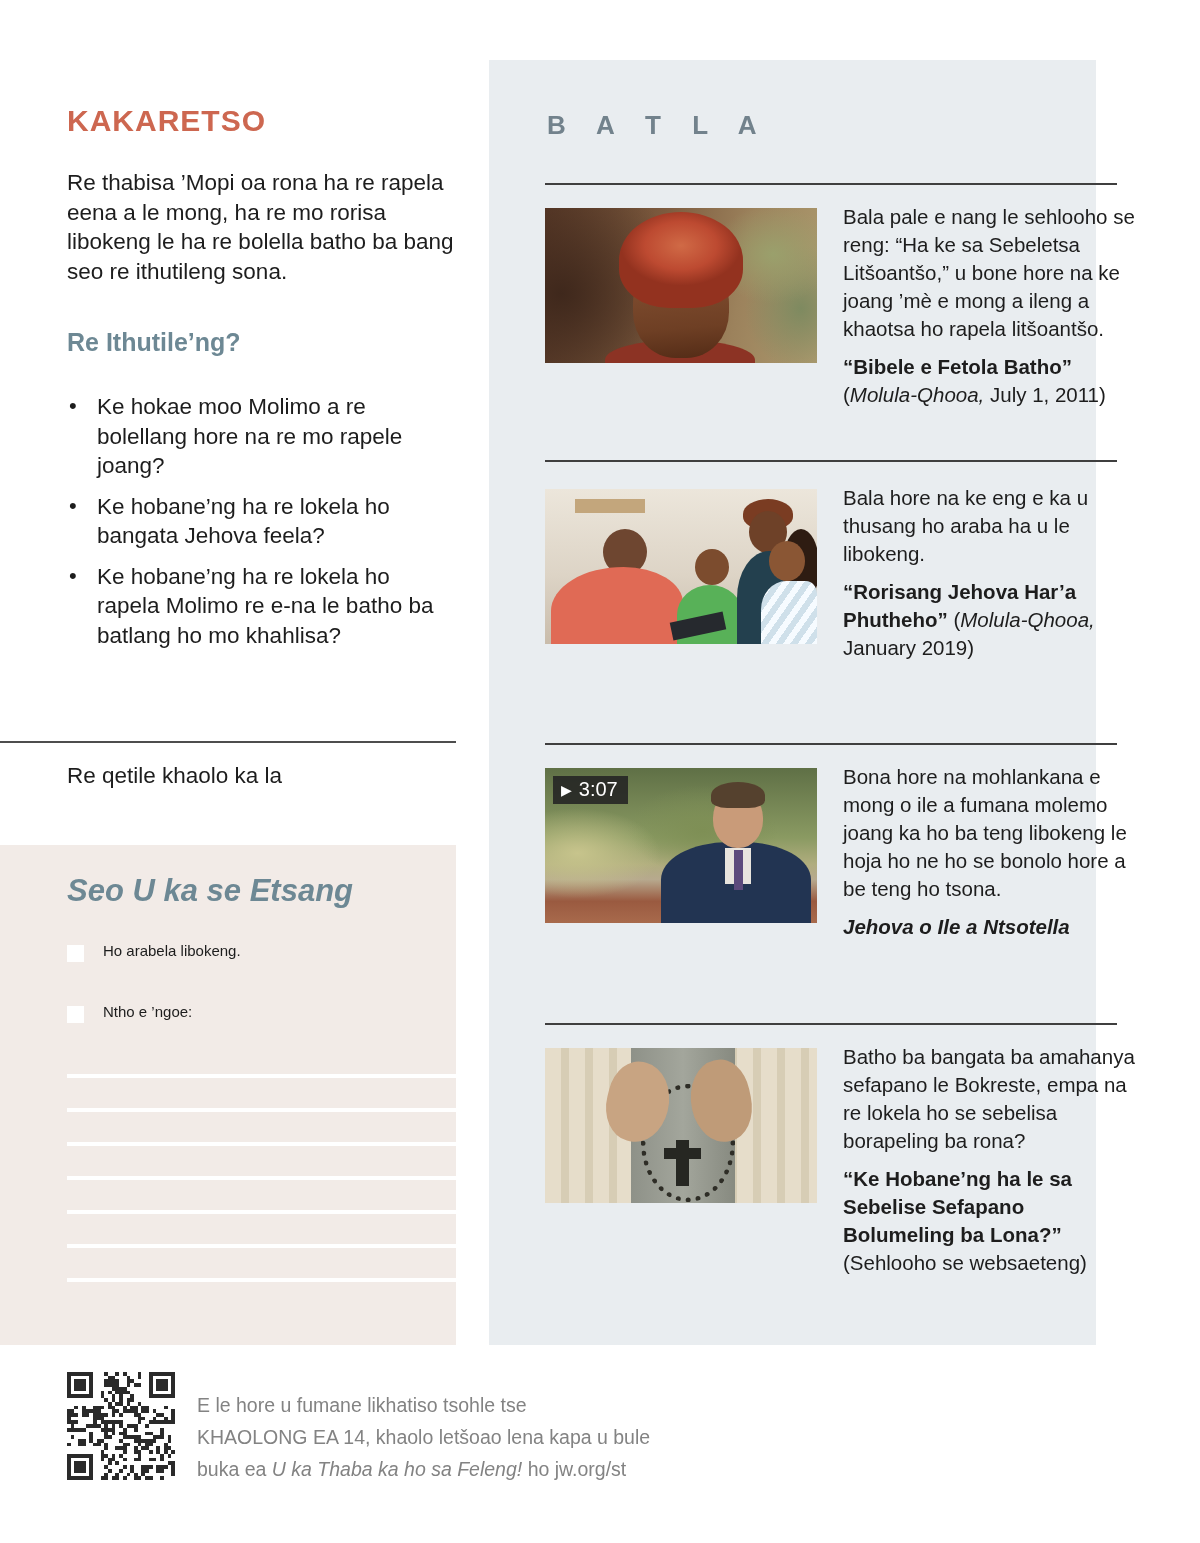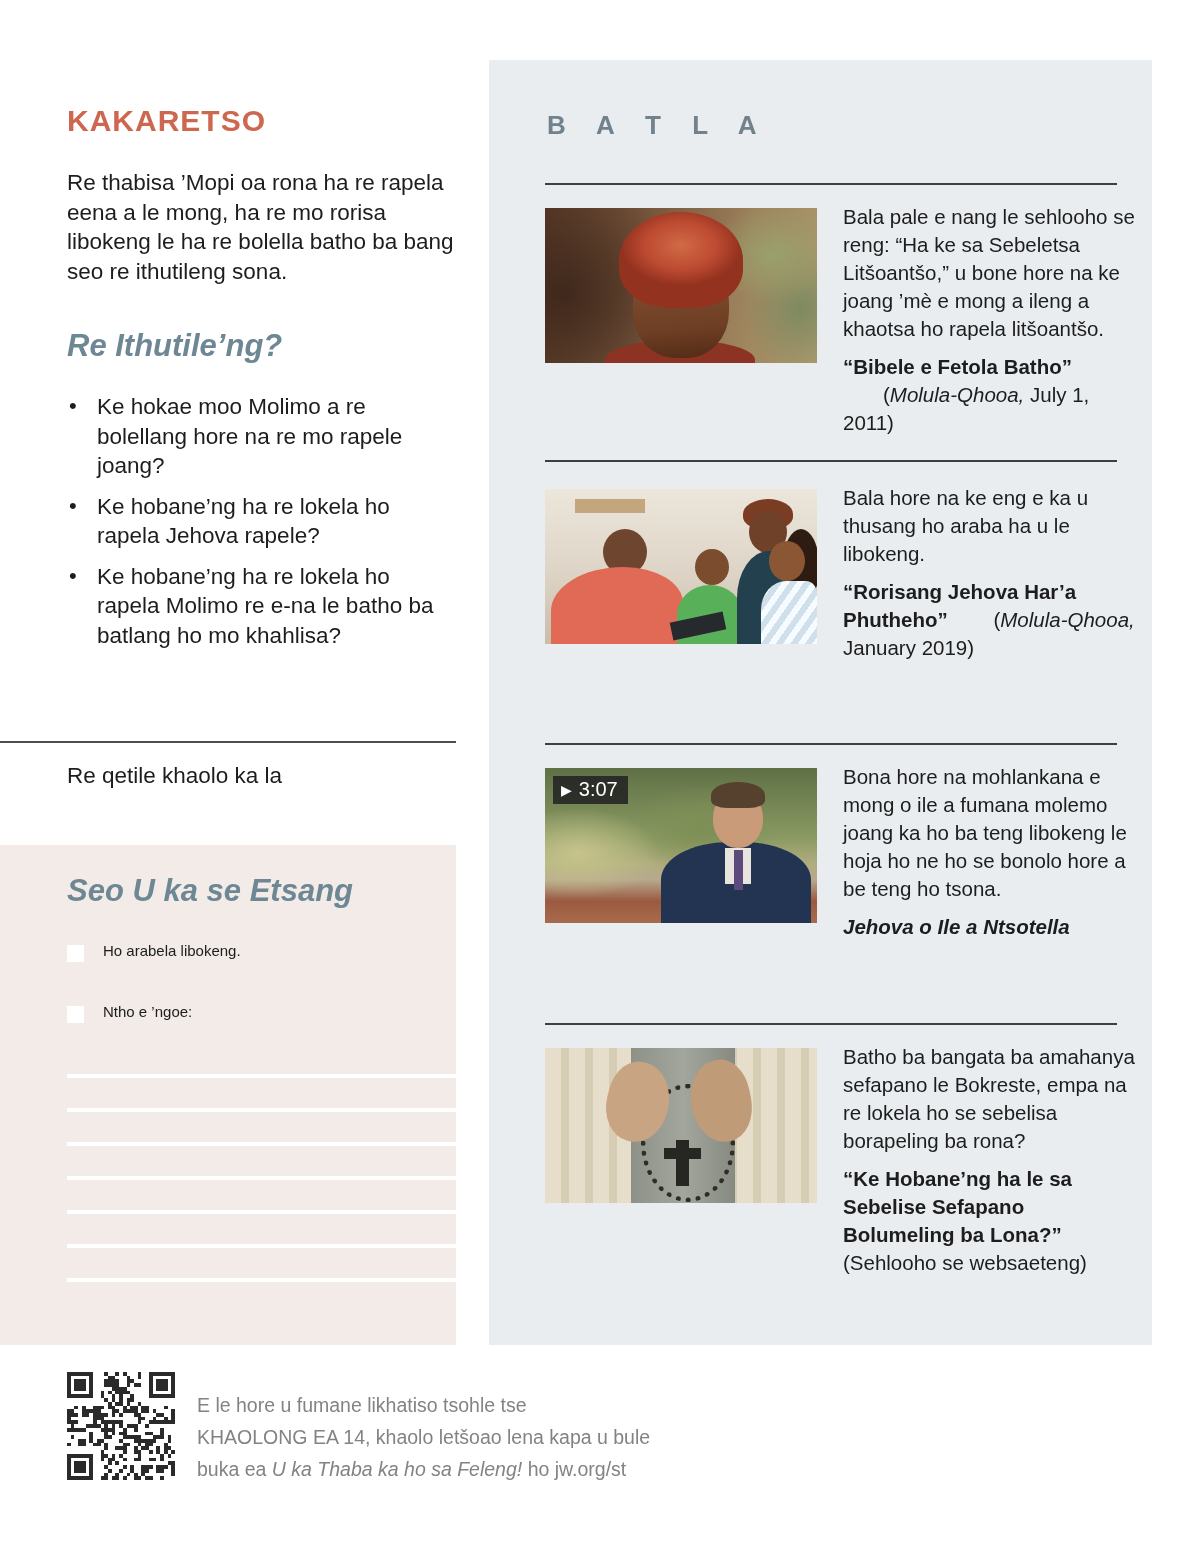--- a/index.html
+++ b/index.html
@@ -10,21 +10,21 @@
   
   .h-coral{
     position:absolute;left:67px;top:104px;font-size:30px;font-weight:bold;
     color:#cd6750;letter-spacing:1px;
   }
   .intro{
     position:absolute;left:67px;top:168px;width:396px;
     font-size:22.5px;line-height:29.5px;
   }
   .h-slate{font-weight:bold;color:#6d8894;}
-  .learned-title{position:absolute;left:67px;top:328px;font-size:31px;font-style:italic;}
+  .learned-title{position:absolute;left:67px;top:328px;font-size:25px;}
   .bullets{
     position:absolute;left:67px;top:392px;width:385px;margin:0;padding:0;
     list-style:none;font-size:22.5px;line-height:29.5px;
   }
   .bullets li{position:relative;padding-left:30px;margin-bottom:11px;}
   .bullets li .dot{position:absolute;left:2px;top:-1px;font-size:22px;}
   .divider-left{
     position:absolute;left:0;top:741px;width:456px;height:2px;background:#4d4d4d;
   }
   .finished{position:absolute;left:67px;top:763px;font-size:22.5px;}
@@ -43,39 +43,39 @@
   .write-line{width:389px;height:4px;background:#ffffff;margin-bottom:30px;}
   
   .qr{position:absolute;left:65px;top:1372px;width:112px;height:108px;}
   .footer-text{
     position:absolute;left:197px;top:1389px;font-size:19.5px;line-height:32px;
     font-weight:normal;color:#838383;
   }
   .footer-text em{font-style:italic;}
   
   .panel{
-    position:absolute;left:489px;top:60px;width:663px;height:1285px;background:#e9edf0;
+    position:absolute;left:489px;top:60px;width:607px;height:1285px;background:#e9edf0;
   }
   .batla{
     position:absolute;left:58px;top:50px;font-size:26px;font-weight:bold;
     color:#72828c;letter-spacing:12px;
   }
   .item-hr{position:absolute;left:56px;width:572px;height:2px;background:#3f3f3f;}
   .item{position:absolute;left:0;width:711px;}
   .photo{
     position:absolute;left:56px;top:0;width:272px;height:155px;overflow:hidden;
     background:#cccccc;
   }
   .itext{
     position:absolute;left:354px;top:-5px;width:296px;
     font-size:20.5px;line-height:28px;
   }
   .itext p{margin:0 0 10px 0;}
   .itext .ref{font-weight:bold;}
-  .itext .plain{font-weight:normal;margin-left:40px;}
+  .itext .plain{font-weight:normal;}
   .itext em{font-style:italic;}
   .ref-bi{font-weight:bold;font-style:italic;}
   
   .p1{background:
       radial-gradient(90px 70px at 84% 30%,#9aa06c 0%,rgba(154,160,108,0) 70%),
       radial-gradient(80px 90px at 94% 65%,#7e8a60 0%,rgba(126,138,96,0) 70%),
       radial-gradient(150px 140px at 6% 55%,#3f281c 0%,rgba(63,40,28,0) 85%),
       linear-gradient(100deg,#5a3a28 0%,#7c5a3e 40%,#9c825c 70%,#ac9a6e 100%);}
   .p1-wrap{position:absolute;left:74px;top:4px;width:124px;height:96px;
       background:radial-gradient(60px 40px at 50% 35%,#d06a46 0%,#bd4a31 60%,#93321f 100%);
@@ -155,21 +155,21 @@
 
   <div class="learned-title h-slate">Re Ithutile’ng?</div>
 
   <ul class="bullets">
     <li>
       <span class="dot">•</span>
       <span>Ke hokae moo Molimo a re bolellang hore na re mo rapele joang?</span>
     </li>
     <li>
       <span class="dot">•</span>
-      <span>Ke hobane’ng ha re lokela ho rapela Jehova rapele?</span>
+      <span>Ke hobane’ng ha re lokela ho bangata Jehova feela?</span>
     </li>
     <li>
       <span class="dot">•</span>
       <span>Ke hobane’ng ha re lokela ho rapela Molimo re e-na le batho ba batlang ho mo khahlisa?</span>
     </li>
   </ul>
 
   <div class="divider-left"></div>
 
   <div class="finished">Re qetile khaolo ka la</div>

